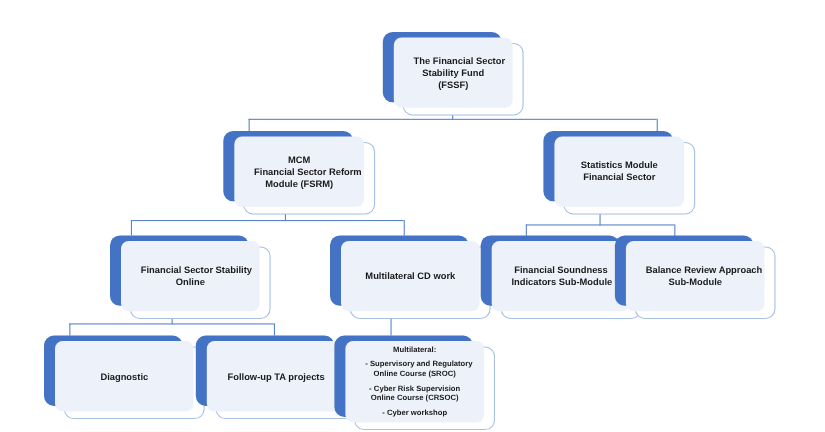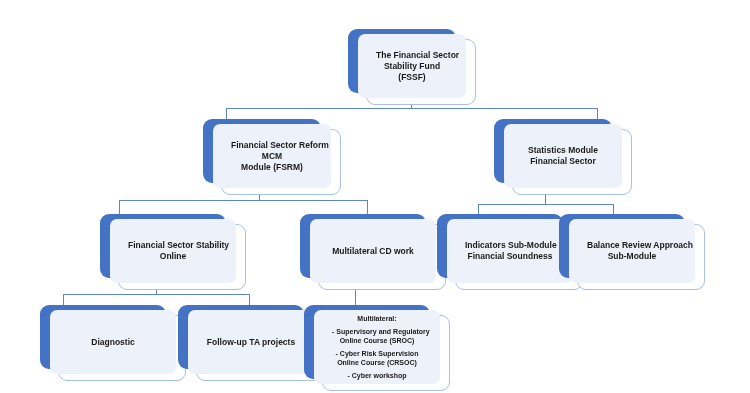--- a/index.html
+++ b/index.html
@@ -139,22 +139,22 @@
       <span class="line">The Financial Sector</span>
       <span class="line">Stability Fund</span>
       <span class="line gap">(FSSF)</span>
     </div>
   </div>
 
   <div class="node w-wide h-tall" style="left:203px; top:119px;">
     <div class="plate"></div>
     <div class="card"></div>
     <div class="panel">
+      <span class="line">MCM</span>
       <span class="line gap">Financial Sector Reform</span>
-      <span class="line">MCM</span>
       <span class="line">Module (FSRM)</span>
     </div>
   </div>
 
   <div class="node w-wide h-tall" style="left:494px; top:119px;">
     <div class="plate"></div>
     <div class="card"></div>
     <div class="panel">
       <span class="line">Statistics Module</span>
       <span class="line gap">Financial Sector</span>
@@ -175,22 +175,22 @@
     <div class="card"></div>
     <div class="panel">
       <span class="line">Multilateral CD work</span>
     </div>
   </div>
 
   <div class="node w-xwide h-tall" style="left:437px; top:214px;">
     <div class="plate"></div>
     <div class="card"></div>
     <div class="panel">
+      <span class="line">Financial Soundness</span>
       <span class="line">Indicators Sub-Module</span>
-      <span class="line">Financial Soundness</span>
     </div>
   </div>
 
   <div class="node w-xwide h-tall" style="left:559px; top:214px;">
     <div class="plate"></div>
     <div class="card"></div>
     <div class="panel">
       <span class="line">Balance Review Approach</span>
       <span class="line">Sub-Module</span>
     </div>

